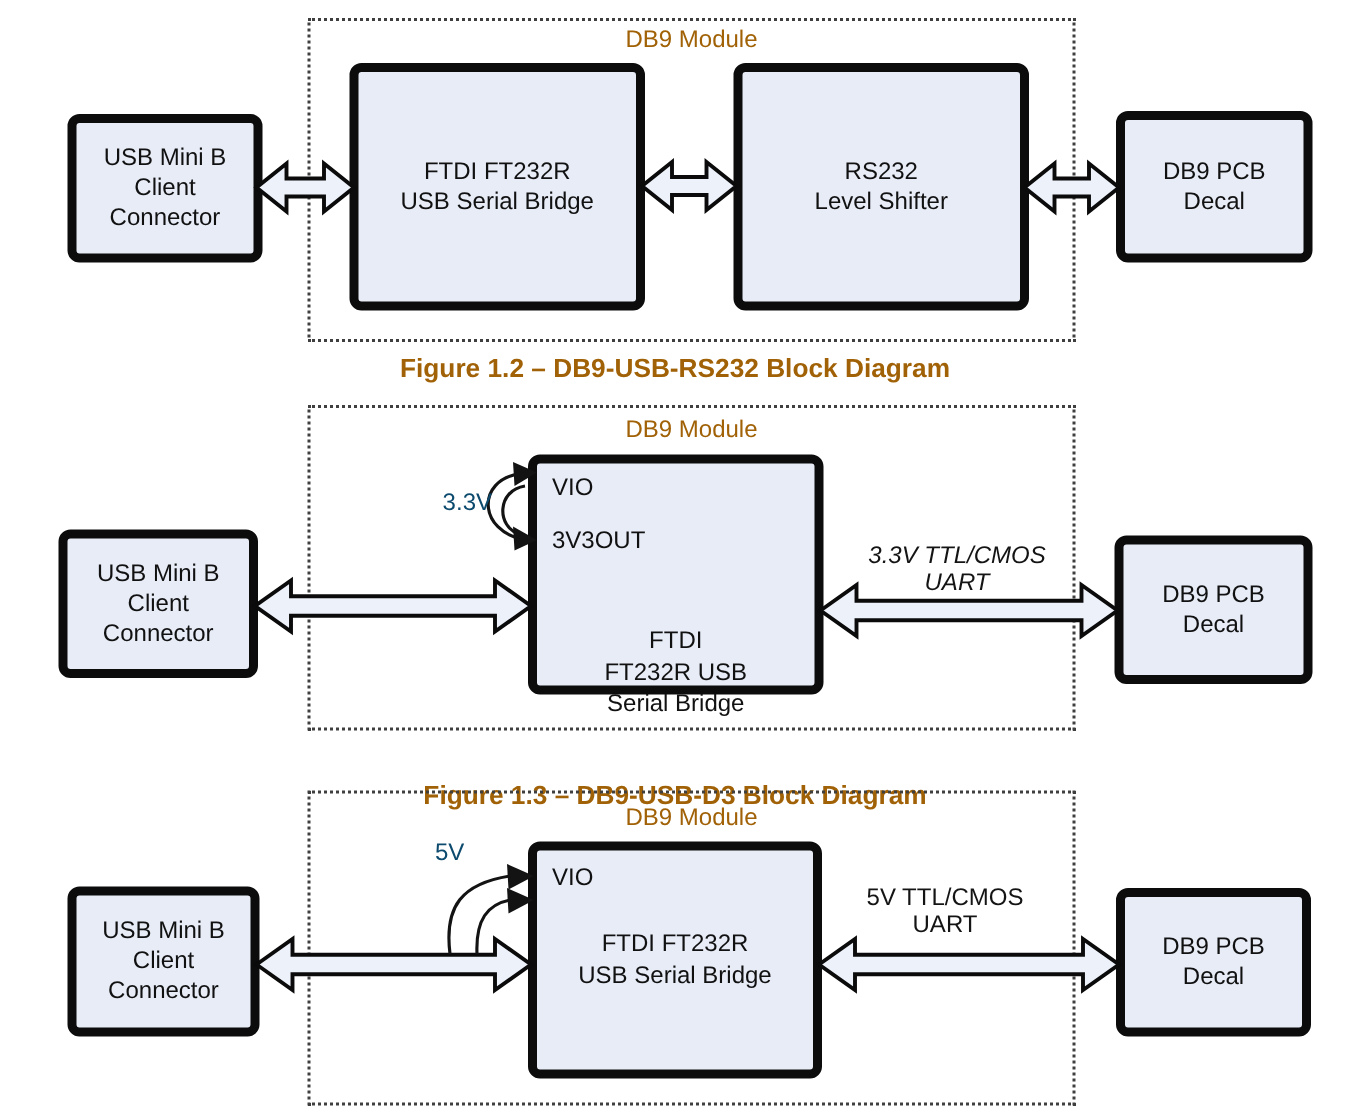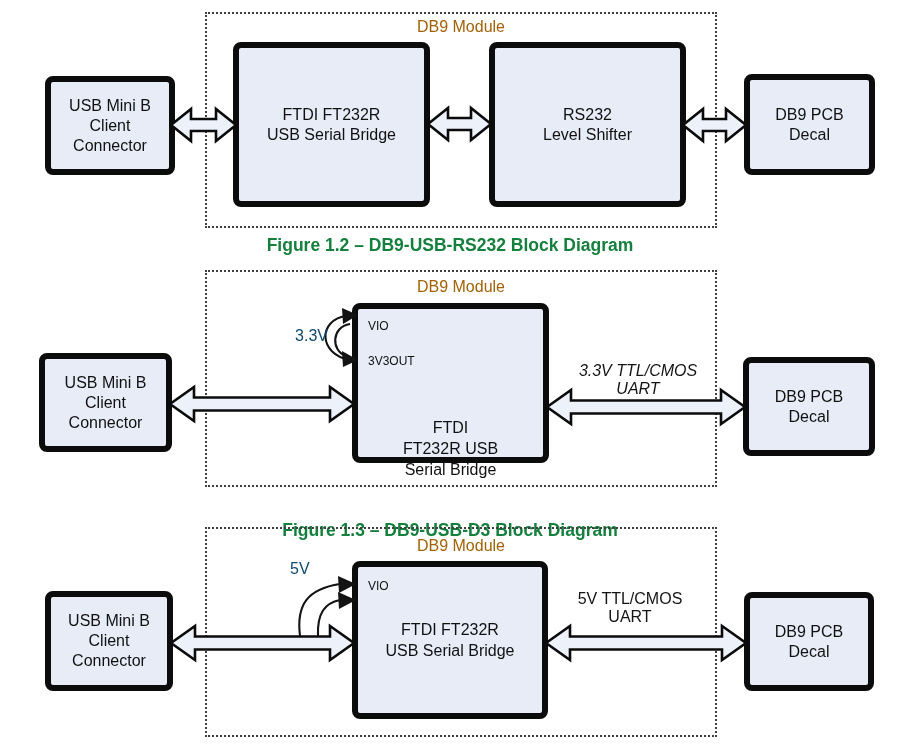--- a/index.html
+++ b/index.html
@@ -36,38 +36,38 @@
     text-align:center;
     font-size:16px;
     line-height:20px;
     color:#111111;
     z-index:2;
   }
   .block .ln{white-space:nowrap;}
   .pin{
     position:absolute;
     left:10px;
-    font-size:12px;
+    font-size:16px;
     white-space:nowrap;
     text-align:left;
   }
   .centered-lines{
     position:absolute;
     left:0;right:0;
     text-align:center;
     line-height:21px;
     font-size:16px;
   }
   .caption{
     position:absolute;
     left:0;width:900px;
     text-align:center;
     font-weight:bold;
     font-size:17.5px;
-    color:#15803d;
+    color:#a16207;
   }
   .float-label{
     position:absolute;
     font-size:16px;
     color:#0c4a6e;
     white-space:nowrap;
     z-index:4;
   }
   .uart-label{
     position:absolute;

